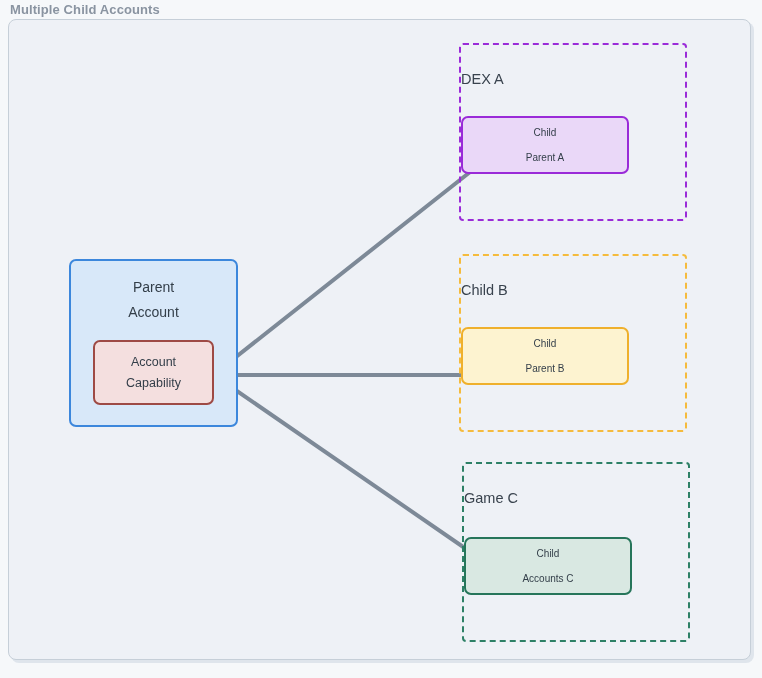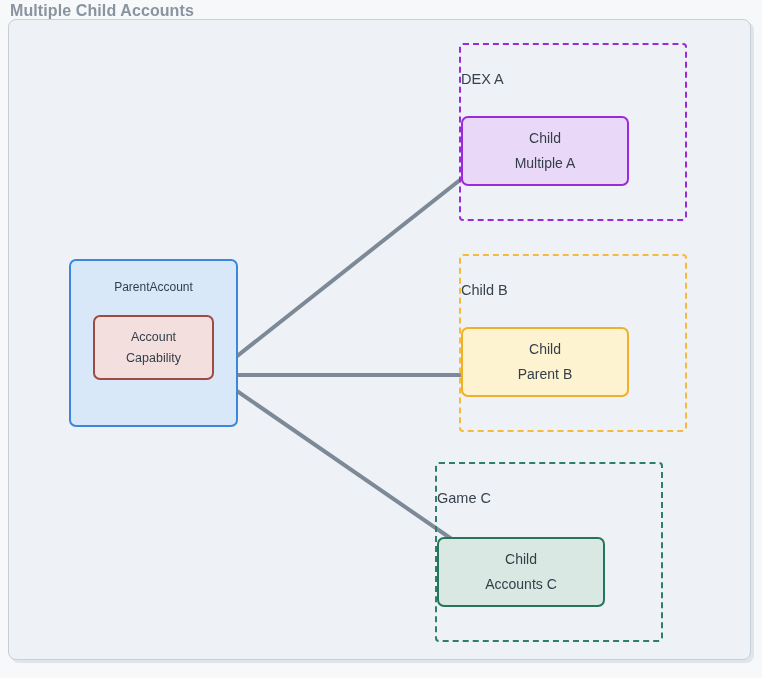--- a/index.html
+++ b/index.html
@@ -9,21 +9,21 @@
     height: 678px;
     background: #f6f8fa;
     font-family: "Liberation Sans", sans-serif;
     overflow: hidden;
   }
   .stage { position: relative; width: 762px; height: 678px; }
 
   .fig-title {
     position: absolute;
     left: 10px; top: 2px;
-    font-size: 16px;
+    font-size: 13px;
     font-weight: 700;
     color: #8a94a1;
     letter-spacing: 0.1px;
   }
 
   .canvas {
     position: absolute;
     left: 8px; top: 19px;
     width: 743px; height: 641px;
     background: #eef1f6;
@@ -46,25 +46,25 @@
     background: #d8e8f9;
     border: 2px solid #3c87dc;
     border-radius: 7px;
     box-sizing: border-box;
     display: flex;
     flex-direction: column;
     align-items: center;
     padding-top: 14px;
   }
   .parent-label {
-    font-size: 12px;
+    font-size: 14px;
     line-height: 25px;
     font-weight: 500;
     display: flex;
-    flex-direction: row;
+    flex-direction: column;
   }
   .capability-box {
     margin-top: 15px;
     width: 121px; height: 65px;
     background: #f4dfdf;
     border: 2px solid #9e4a45;
     border-radius: 7px;
     box-sizing: border-box;
     display: flex;
     flex-direction: column;
@@ -88,40 +88,40 @@
     padding-top: 26px;
   }
   .group-label {
     font-size: 14.5px;
     font-weight: 500;
     height: 18px;
     color: #39434e;
   }
   .child-box {
     margin-top: 27px;
-    width: 168px; height: 70px;
+    width: 168px; height: 58px;
     border: 2px solid;
     border-radius: 7px;
     box-sizing: border-box;
     display: flex;
     flex-direction: column;
     justify-content: center;
     align-items: center;
-    font-size: 14px;
+    font-size: 10px;
     line-height: 25px;
     font-weight: 500;
   }
 
   .group-dex  { left: 459px; top: 43px;  border-color: #9a2bd8; }
   .group-dex .child-box  { background: #ead8f8; border-color: #9a2bd8; }
 
   .group-defi { left: 459px; top: 254px; border-color: #f5bb3d; }
   .group-defi .child-box { background: #fdf3d0; border-color: #efb02c; }
 
-  .group-game { left: 435px; top: 462px; width: 228px; height: 180px; border-color: #2d8066; }
+  .group-game { left: 462px; top: 462px; width: 228px; height: 180px; border-color: #2d8066; }
   .group-game .child-box { background: #d9e8e2; border-color: #26755a; margin-top: 29px; }
 
   .arrows-layer {
     position: absolute;
     left: 0; top: 0;
     pointer-events: none;
   }
   .arrow-line {
     stroke: #7d8997;
     stroke-width: 4;
@@ -156,21 +156,21 @@
     <div class="capability-box node-text">
       <span>Account</span>
       <span>Capability</span>
     </div>
   </div>
 
   <div class="group group-dex">
     <div class="group-label">DEX A</div>
     <div class="child-box node-text">
       <span>Child</span>
-      <span>Multiple A</span>
+      <span>Parent A</span>
     </div>
   </div>
 
   <div class="group group-defi">
     <div class="group-label">Child B</div>
     <div class="child-box node-text">
       <span>Child</span>
       <span>Parent B</span>
     </div>
   </div>

